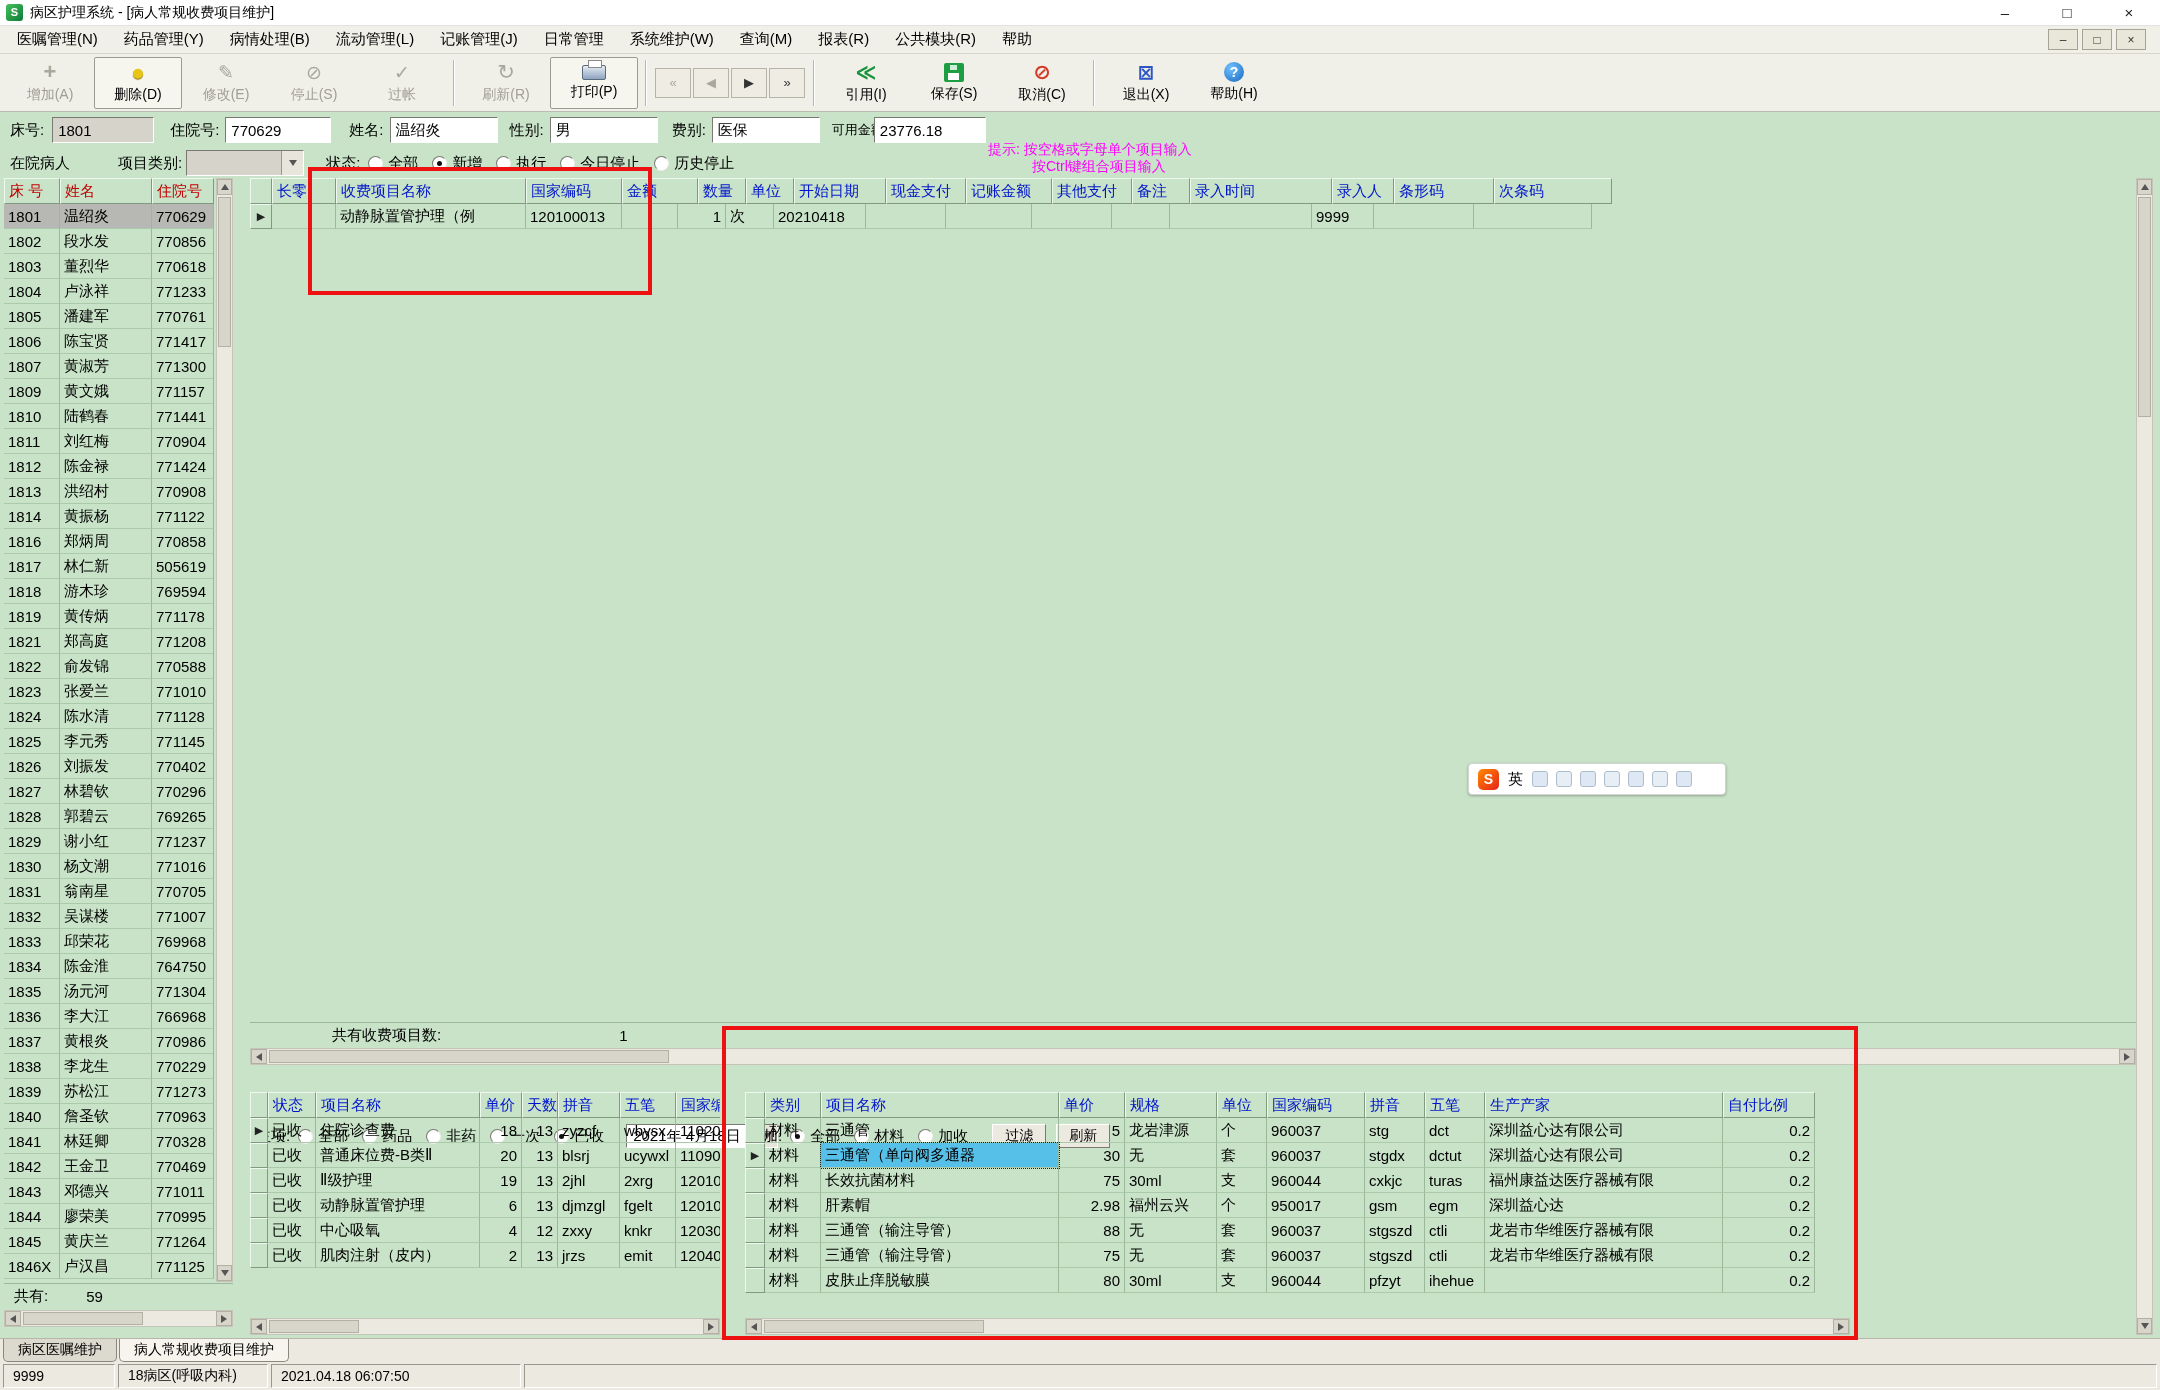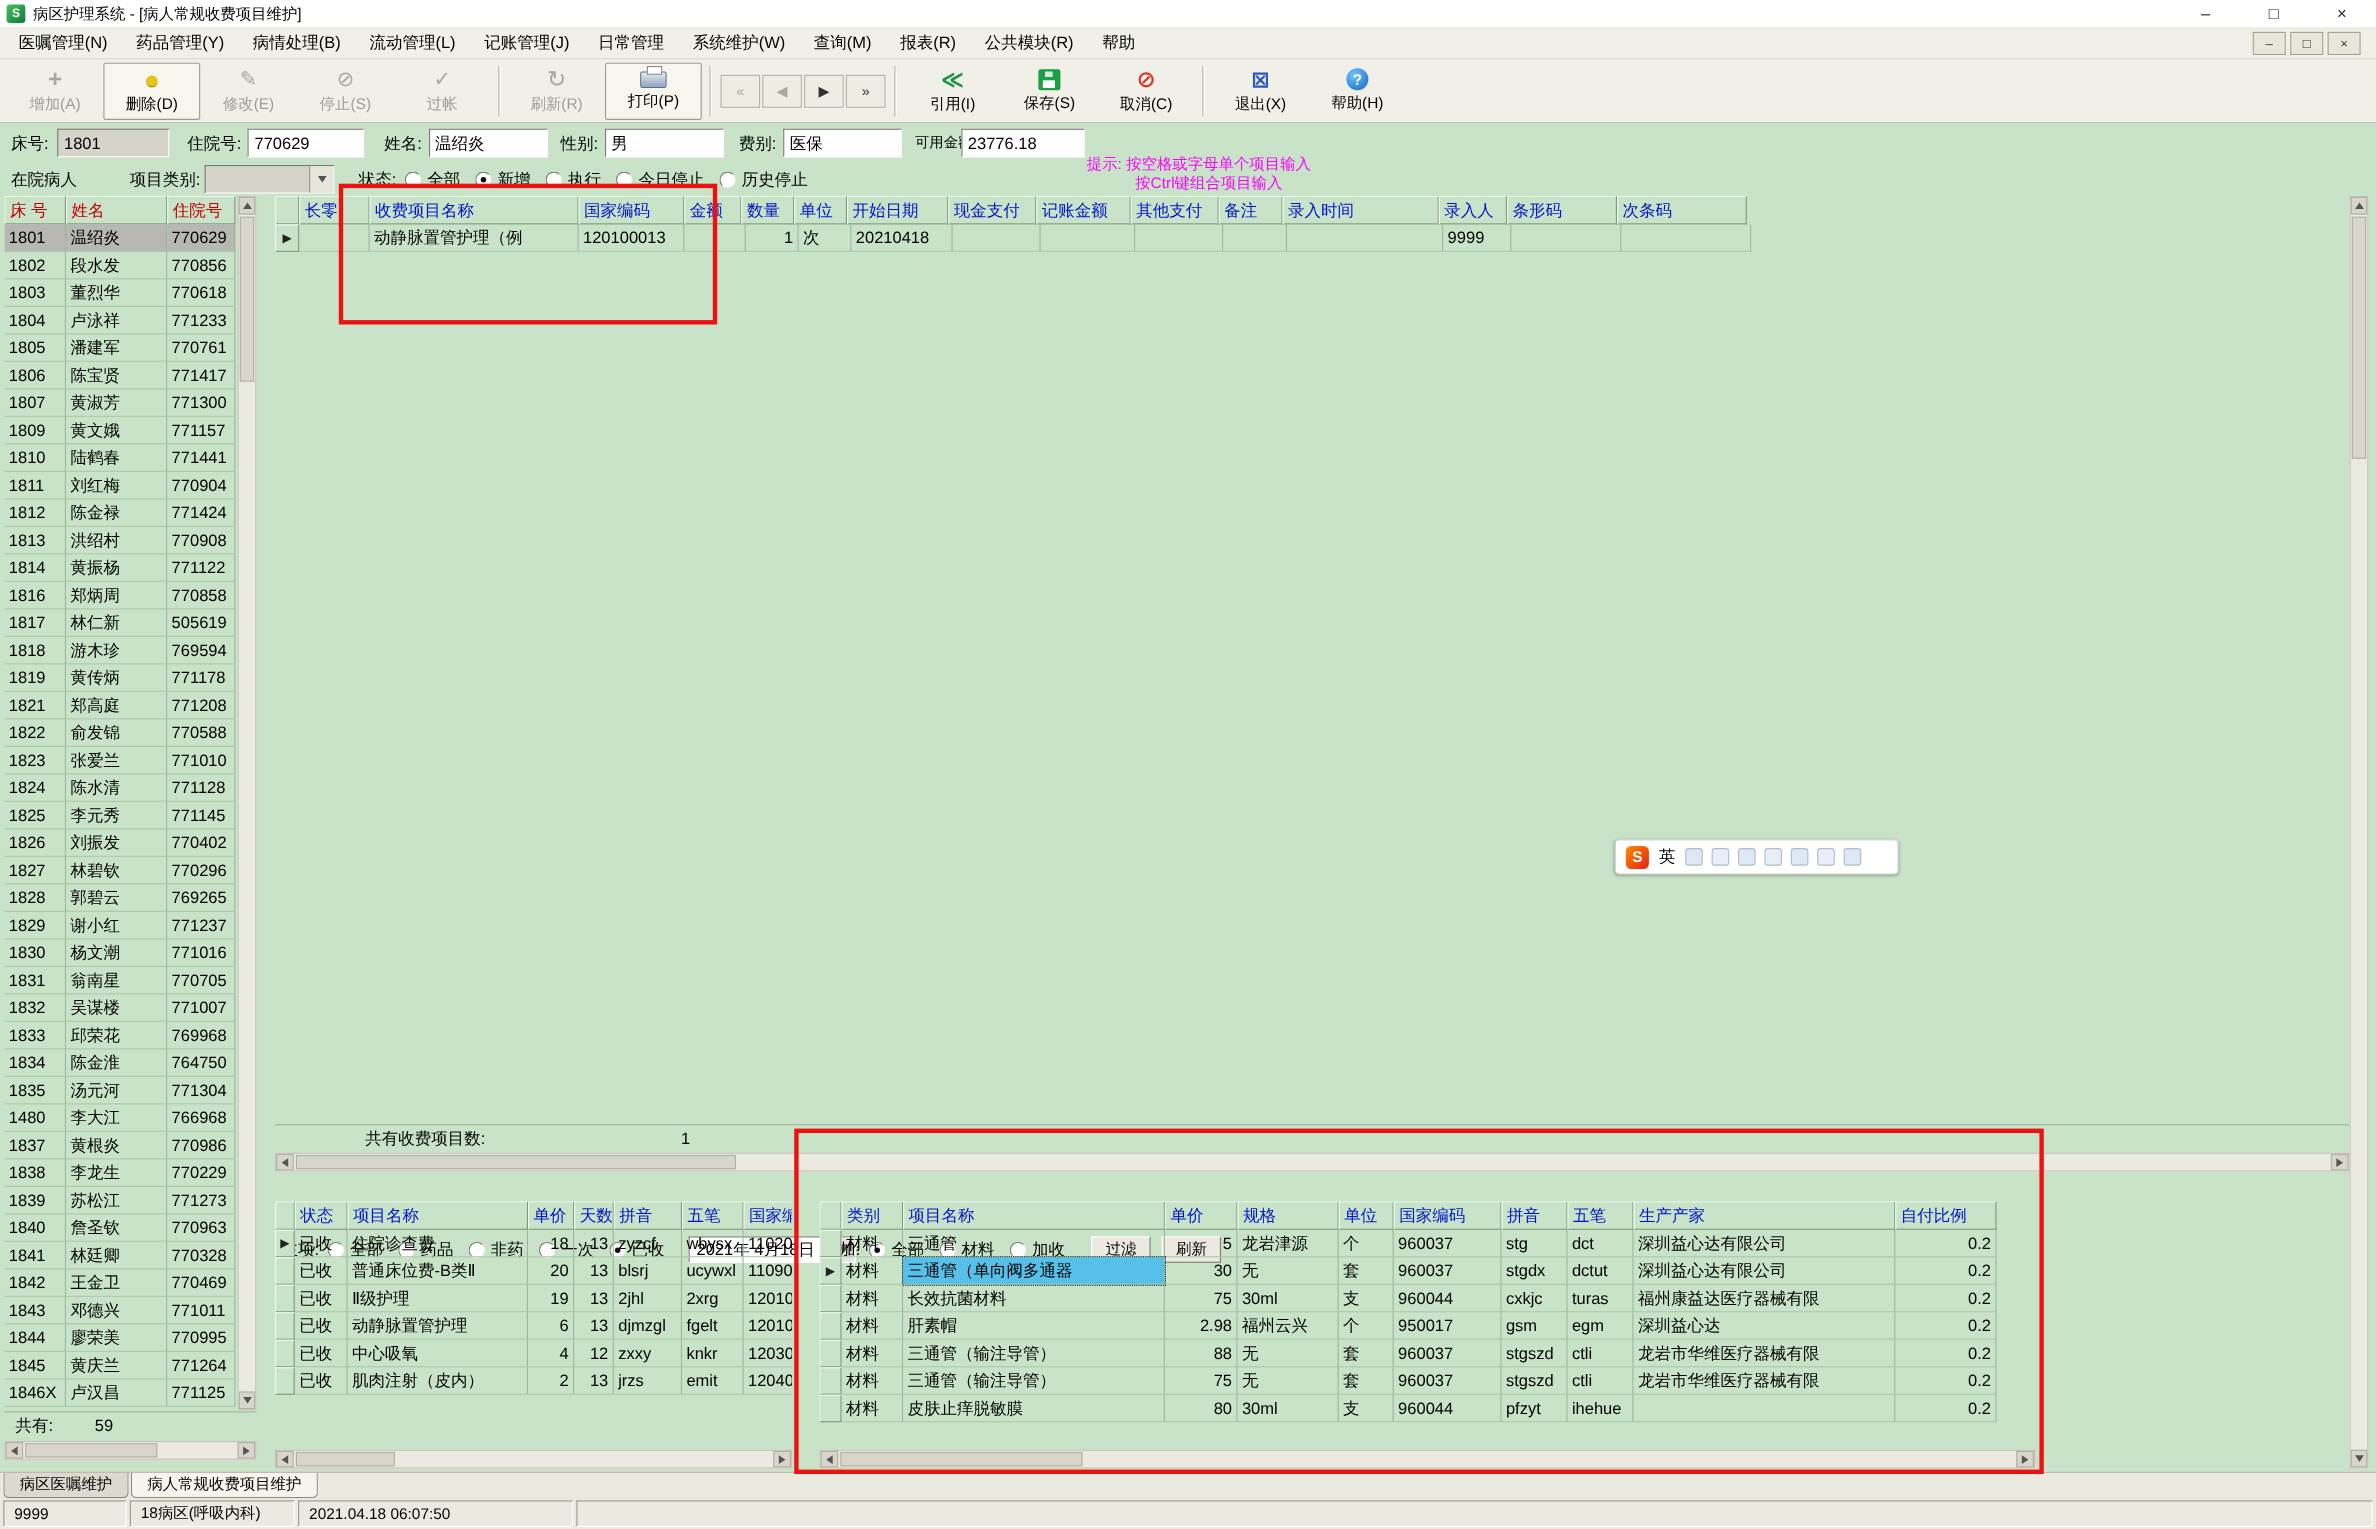--- a/index.html
+++ b/index.html
@@ -467,21 +467,21 @@
         <span class="g-cell" style="width: 56px;">1834</span>
         <span class="g-cell" style="width: 92px;">陈金淮</span>
         <span class="g-cell" style="width: 62px;">764750</span>
       </div>
       <div class="g-row g-data">
         <span class="g-cell" style="width: 56px;">1835</span>
         <span class="g-cell" style="width: 92px;">汤元河</span>
         <span class="g-cell" style="width: 62px;">771304</span>
       </div>
       <div class="g-row g-data">
-        <span class="g-cell" style="width: 56px;">1480</span>
+        <span class="g-cell" style="width: 56px;">1836</span>
         <span class="g-cell" style="width: 92px;">李大江</span>
         <span class="g-cell" style="width: 62px;">766968</span>
       </div>
       <div class="g-row g-data">
         <span class="g-cell" style="width: 56px;">1837</span>
         <span class="g-cell" style="width: 92px;">黄根炎</span>
         <span class="g-cell" style="width: 62px;">770986</span>
       </div>
       <div class="g-row g-data">
         <span class="g-cell" style="width: 56px;">1838</span>
@@ -555,21 +555,21 @@
         <span class="tri-right"></span>
       </span>
   </div>
 
   <div id="charge-grid" class="grid">
       <div class="g-row g-head">
         <span class="g-cell g-marker" style="width: 22px;"></span>
         <span class="g-cell g-hcell blue" style="width: 64px;">长零</span>
         <span class="g-cell g-hcell blue" style="width: 190px;">收费项目名称</span>
         <span class="g-cell g-hcell blue" style="width: 96px;">国家编码</span>
-        <span class="g-cell g-hcell blue" style="width: 52px; text-align: center;">金额</span>
+        <span class="g-cell g-hcell blue" style="width: 76px; text-align: center;">金额</span>
         <span class="g-cell g-hcell blue" style="width: 48px;">数量</span>
         <span class="g-cell g-hcell blue" style="width: 48px;">单位</span>
         <span class="g-cell g-hcell blue" style="width: 92px;">开始日期</span>
         <span class="g-cell g-hcell blue" style="width: 80px;">现金支付</span>
         <span class="g-cell g-hcell blue" style="width: 86px;">记账金额</span>
         <span class="g-cell g-hcell blue" style="width: 80px;">其他支付</span>
         <span class="g-cell g-hcell blue" style="width: 58px;">备注</span>
         <span class="g-cell g-hcell blue" style="width: 142px;">录入时间</span>
         <span class="g-cell g-hcell blue" style="width: 62px;">录入人</span>
         <span class="g-cell g-hcell blue" style="width: 100px;">条形码</span>

